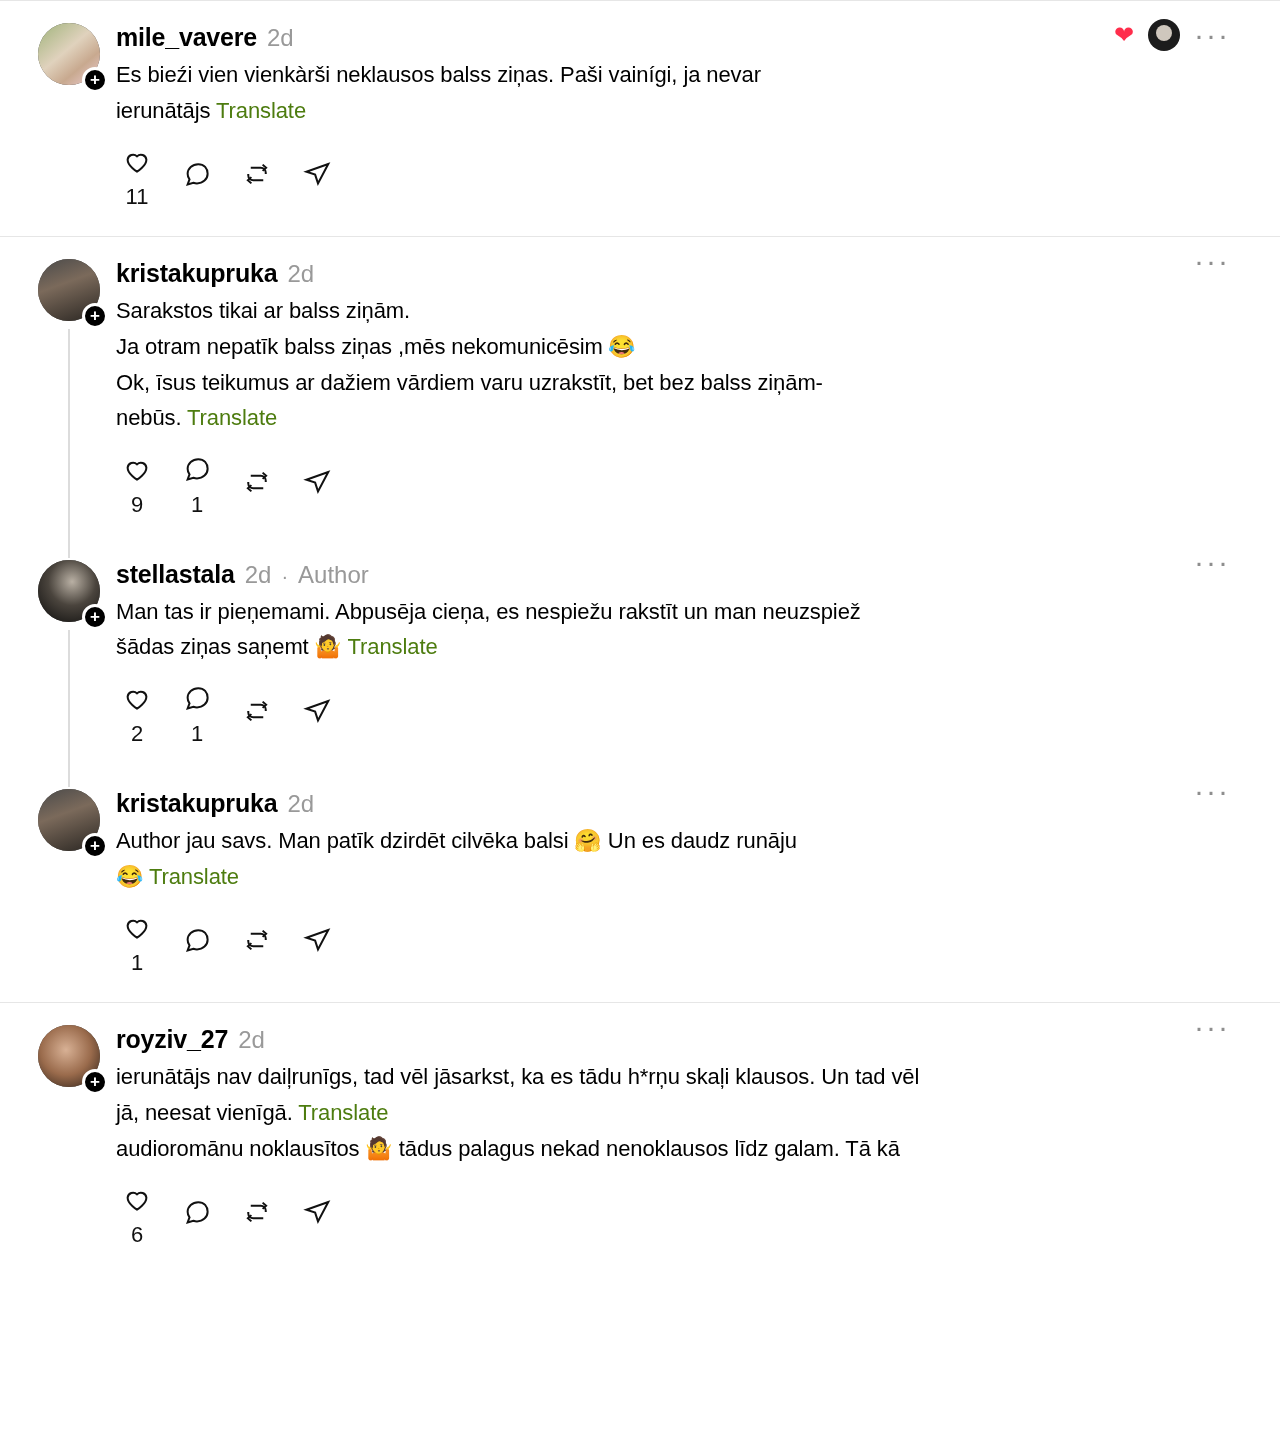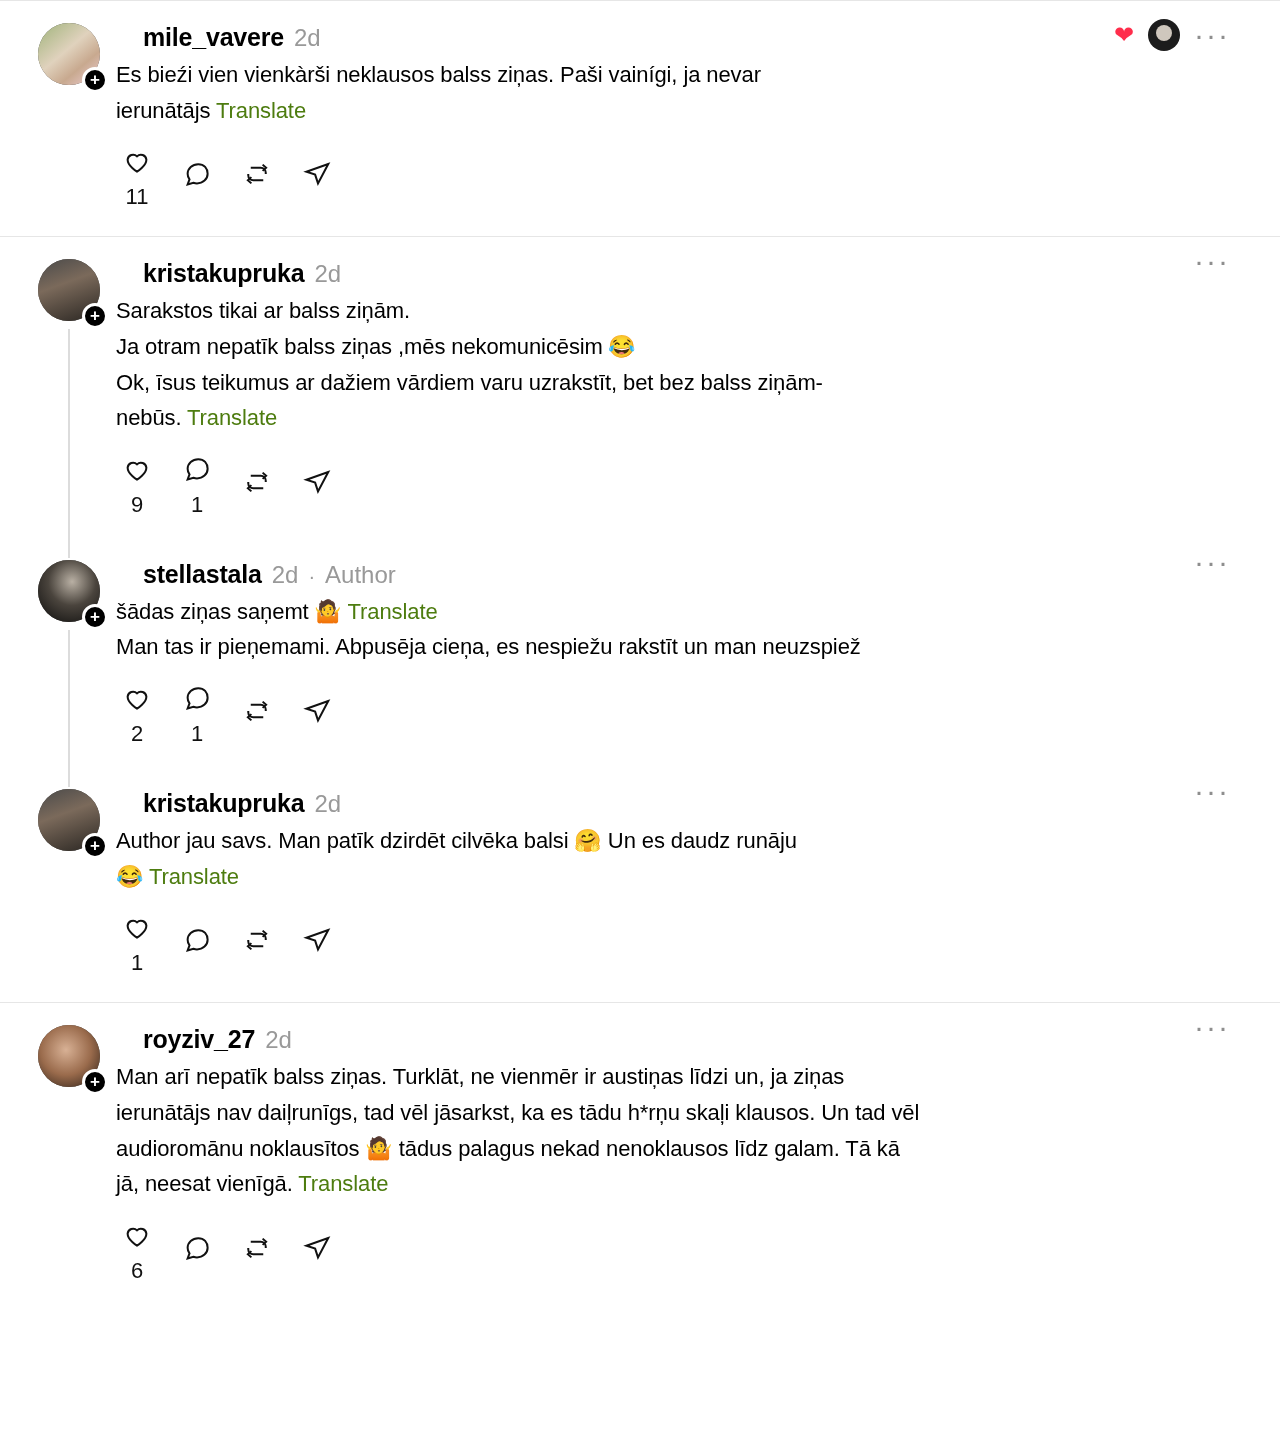--- a/index.html
+++ b/index.html
@@ -80,21 +80,20 @@
     min-width: 0;
     padding-right: 10px;
   }
 
   .chead {
     display: flex;
     align-items: baseline;
     gap: 10px;
     position: relative;
     min-height: 30px;
-    margin-left: 27px;
   }
   .uname {
     font-size: 25px;
     font-weight: 700;
     letter-spacing: -0.2px;
     color: #000;
   }
   .time, .dot, .author {
     font-size: 24px;
     color: #999999;
@@ -302,22 +301,22 @@
         <div class="chead">
           <span class="uname">stellastala</span>
           <span class="time">2d</span>
           <span class="dot">·</span>
           <span class="author">Author</span>
           <span class="head-right">
             <span class="more">···</span>
           </span>
         </div>
         <div class="ctext">
+          <span class="line">Man tas ir pieņemami. Abpusēja cieņa, es nespiežu rakstīt un man neuzspiež</span>
           <span class="line"><span>šādas ziņas saņemt 🤷</span> <span class="translate">Translate</span></span>
-          <span class="line">Man tas ir pieņemami. Abpusēja cieņa, es nespiežu rakstīt un man neuzspiež</span>
         </div>
         <div class="actions">
           <div class="act">
             <svg width="30" height="30" viewBox="0 0 24 24" fill="none" stroke="#111" stroke-width="1.6">
                 <path d="M12 20.5s-7.5-4.6-7.5-9.6A4.4 4.4 0 0 1 12 8.3a4.4 4.4 0 0 1 7.5 2.6c0 5-7.5 9.6-7.5 9.6z"></path>
               </svg>
             <span class="cnt">2</span>
           </div>
           <div class="act">
             <svg width="30" height="30" viewBox="0 0 24 24" fill="none" stroke="#111" stroke-width="1.6">
@@ -406,24 +405,23 @@
       </div>
       <div class="body-col">
         <div class="chead">
           <span class="uname">royziv_27</span>
           <span class="time">2d</span>
           <span class="head-right">
             <span class="more">···</span>
           </span>
         </div>
         <div class="ctext">
-          <span class="line">Man arī nepatīk balss ziņas. Turklāt, ne vienmēr ir austiņas līdzi un, ja ziņas</span>
           <span class="line">ierunātājs nav daiļrunīgs, tad vēl jāsarkst, ka es tādu h*rņu skaļi klausos. Un tad vēl</span>
+          <span class="line"><span>jā, neesat vienīgā.</span> <span class="translate">Translate</span></span>
           <span class="line">audioromānu noklausītos 🤷 tādus palagus nekad nenoklausos līdz galam. Tā kā</span>
-          <span class="line"><span>jā, neesat vienīgā.</span> <span class="translate">Translate</span></span>
         </div>
         <div class="actions">
           <div class="act">
             <svg width="30" height="30" viewBox="0 0 24 24" fill="none" stroke="#111" stroke-width="1.6">
                 <path d="M12 20.5s-7.5-4.6-7.5-9.6A4.4 4.4 0 0 1 12 8.3a4.4 4.4 0 0 1 7.5 2.6c0 5-7.5 9.6-7.5 9.6z"></path>
               </svg>
             <span class="cnt">6</span>
           </div>
           <div class="act">
             <svg width="30" height="30" viewBox="0 0 24 24" fill="none" stroke="#111" stroke-width="1.6">

